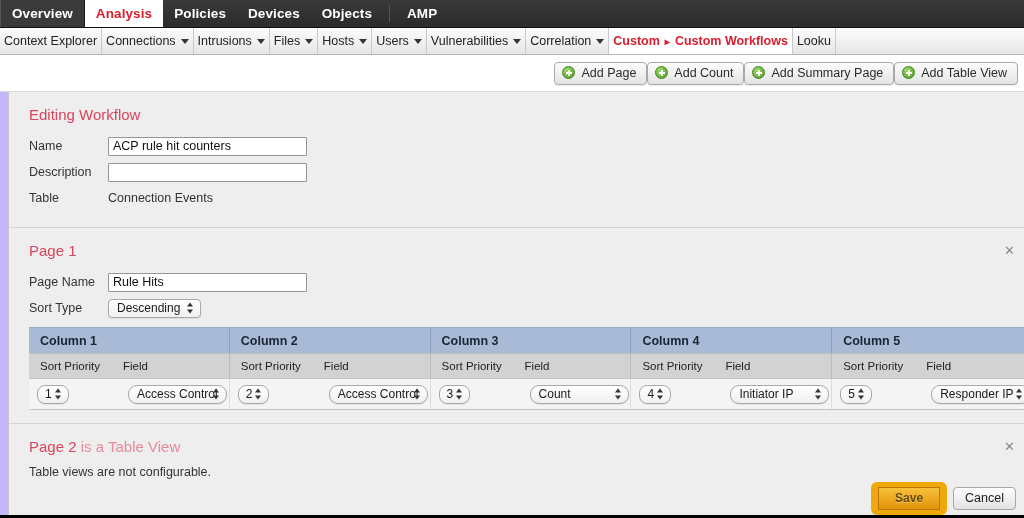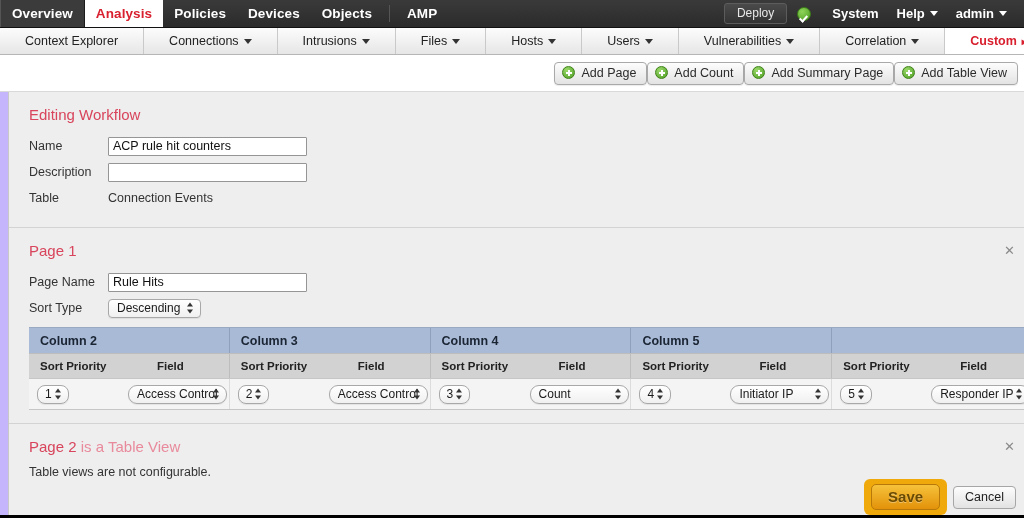--- a/index.html
+++ b/index.html
@@ -101,21 +101,21 @@
     position: relative;
     height: 27px;
     background: linear-gradient(#fcfcfc, #e6e6e6);
     border-bottom: 1px solid #b6b6b6;
     display: flex;
     align-items: stretch;
     overflow: hidden;
   }
   .snav-item {
     display: flex; align-items: center;
-    padding: 0 25px;
+    padding: 0 4px;
     font-size: 12.5px;
     color: #222;
     border-right: 1px solid #c9c9c9;
     white-space: nowrap;
     cursor: pointer;
   }
   .snav-item:first-child { border-left: none; }
   .snav-item.active {
     background: #ffffff;
     color: #d8202f;
@@ -304,57 +304,57 @@
   }
   .col-head-row .colgrp {
     font-size: 12.5px;
     font-weight: bold;
     color: #1a2433;
     padding-left: 11px;
   }
   .col-sub-row .colgrp {
     border-right: 1px solid #bdbdbd;
     font-size: 11.5px;
-    font-weight: bold;
+    font-weight: normal;
     color: #222;
     padding-left: 11px;
   }
   .col-field-row .colgrp {
     border-right: 1px solid #dcdcdc;
     padding-left: 8px;
     gap: 0;
   }
   .sub-a { width: 83px; flex: none; }
-  .sub-b { flex: 1; margin-left: 34px; }
+  .sub-b { flex: 1; }
   .cell-a { width: 83px; flex: none; display: flex; align-items: center; }
   .cell-b { flex: 1; display: flex; align-items: center; }
 
   
   .footer-btns {
     position: absolute;
     right: 8px;
     bottom: 2px;
     display: flex;
     align-items: center;
     gap: 0;
   }
   .save-wrap {
     background: #f0a90a;
     border-radius: 6px;
     padding: 5px 7px;
     display: inline-flex;
     margin-right: 6px;
   }
   .save-btn {
-    font-size: 15px;
+    font-size: 12px;
     font-weight: bold;
     color: #6a4a03;
     background: linear-gradient(#f6c23a, #e2920a);
     border: 1px solid #b8790a;
-    border-radius: 5px;
+    border-radius: 0;
     padding: 3px 16px 4px;
     cursor: pointer;
     text-shadow: 0 1px 0 rgba(255,255,255,0.35);
   }
   .cancel-btn {
     font-size: 12.5px;
     color: #222;
     background: linear-gradient(#fdfdfd, #e2e2e2);
     border: 1px solid #a6a6a6;
     border-radius: 4px;
@@ -398,27 +398,20 @@
         <span>Devices</span>
       </div>
     <div class="tnav-item">
         <span>Objects</span>
       </div>
     <div class="tnav-sep"></div>
     <div class="tnav-item">
         <span>AMP</span>
       </div>
   </div>
-  <div class="topnav-right">
-    <div class="deploy-btn">Deploy</div>
-    <div class="status-dot"></div>
-    <div class="tnav-right-item"><span>System</span></div>
-    <div class="tnav-right-item"><span>Help</span><span class="caret-d"></span></div>
-    <div class="tnav-right-item"><span>admin</span><span class="caret-d"></span></div>
-  </div>
 </div>
 
 <div class="subnav">
   <div class="snav-item">
       <span>Context Explorer</span>
     </div>
   <div class="snav-item">
       <span>Connections</span>
       <span class="caret-d"></span>
     </div>
@@ -507,20 +500,21 @@
     <div class="form-row">
       <div class="form-label">Sort Type</div>
       <div class="osx-select sorttype">
         <span>Descending</span>
         <span class="arrows"></span>
       </div>
     </div>
 
     <div class="col-table">
       <div class="col-head-row">
+        <div class="colgrp">Column 1</div>
         <div class="colgrp">Column 2</div>
         <div class="colgrp">Column 3</div>
         <div class="colgrp">Column 4</div>
         <div class="colgrp">Column 5</div>
       </div>
 
       <div class="col-sub-row">
         <div class="colgrp">
           <div class="sub-a">Sort Priority</div>
           <div class="sub-b">Field</div>

